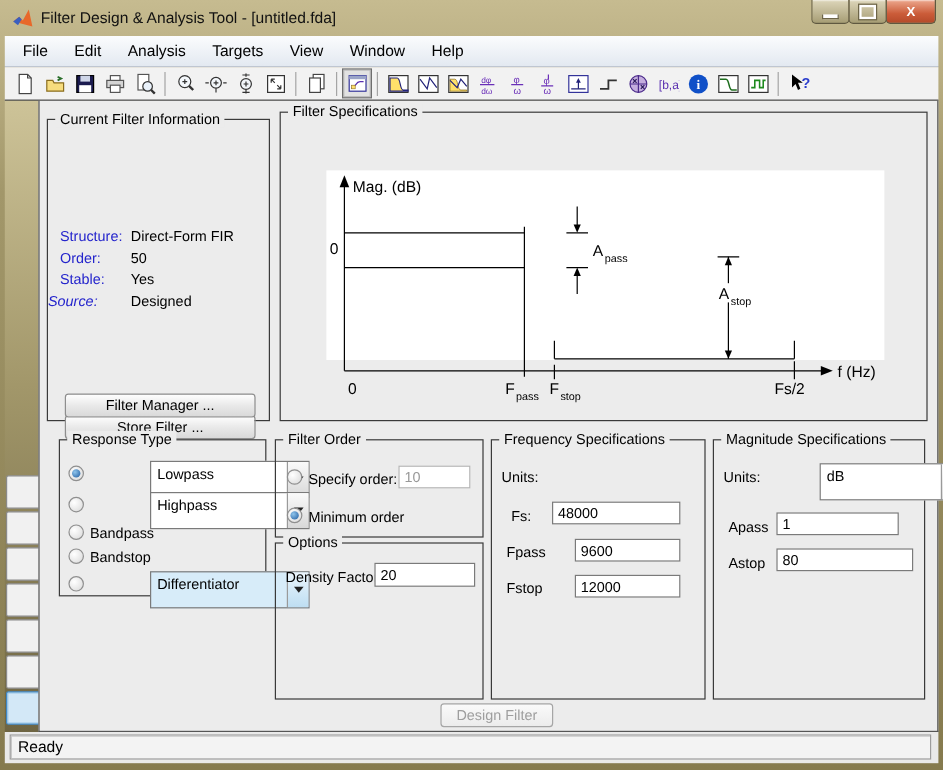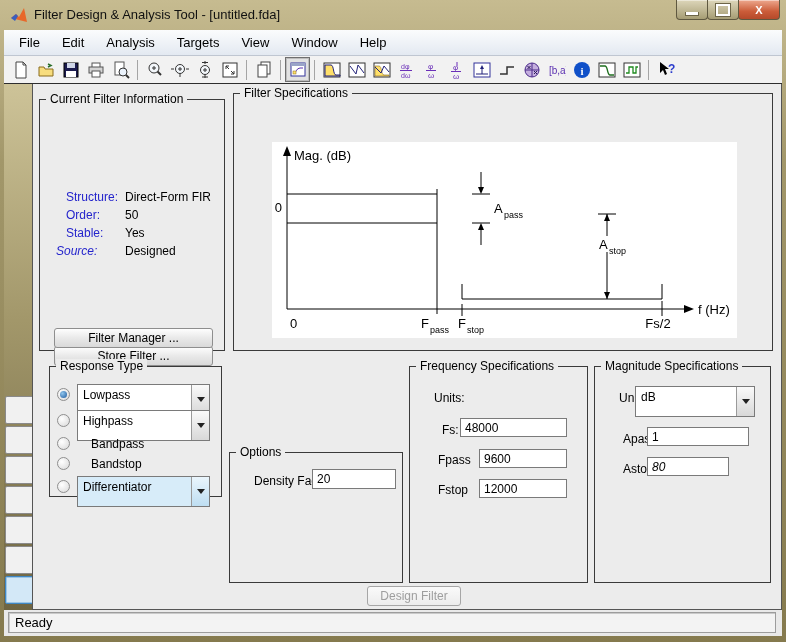--- a/index.html
+++ b/index.html
@@ -34,43 +34,43 @@
            background:linear-gradient(180deg,#cdc398 0%,#a2976a 45%,#6e6543 100%);}
   .side-btns{position:absolute;left:1px;top:312px;width:26px;display:flex;flex-direction:column;gap:2px;}
   .sbtn{width:24px;height:26px;background:#f1f1f1;border:1px solid #8a8a8a;border-radius:2px;
         display:flex;align-items:center;justify-content:center;padding-left:40px;}
   .sbtn.sel{background:#d3e8f7;border:1px solid #3f87c4;box-shadow:0 0 0 1px #9cc6e6 inset;}
   
   .content{position:absolute;left:32px;top:84px;width:750px;height:526px;background:#ececec;
            border-left:1px solid #555;border-right:1px solid #555;border-bottom:1px solid #555;box-sizing:border-box;}
   .group{position:absolute;border:1px solid #3a3a3a;box-sizing:border-box;}
   .legend{position:absolute;top:-8px;left:6px;background:#ececec;padding:0 4px;font-size:12px;white-space:nowrap;}
-  .lbl{position:absolute;white-space:nowrap;margin-left:16px;}
+  .lbl{position:absolute;white-space:nowrap;}
   .blue{color:#2424cc;}
   .btn{position:absolute;background:linear-gradient(#fefefe,#e9e9e9 50%,#d9d9d9);
        border:1px solid #8e8e8e;border-radius:3px;font-size:12px;display:flex;align-items:center;
        justify-content:center;font-family:inherit;}
   .btn.disabled{color:#9e9e9e;background:linear-gradient(#fafafa,#ececec);border-color:#a6a6a6;}
   .radio{position:absolute;width:13px;height:13px;border-radius:50%;
          background:radial-gradient(circle at 35% 35%,#ffffff,#d8d8d8);border:1px solid #8f8f8f;box-sizing:border-box;}
   .radio.sel::after{content:'';position:absolute;left:2px;top:2px;right:2px;bottom:2px;border-radius:50%;
          background:radial-gradient(circle at 35% 35%,#8ec4ec,#1e5a9e);}
-  .dd{position:absolute;height:31px;background:#fff;border:1px solid #7a7a7a;box-sizing:border-box;}
+  .dd{position:absolute;height:31px;background:#fff;border:1px solid #7a7a7a;box-sizing:border-box;margin-left:48px;}
   .dd .txt{position:absolute;left:5px;top:3px;font-size:12px;white-space:nowrap;}
   .dd .arr{position:absolute;right:0;top:0;bottom:0;width:17px;
            background:linear-gradient(#fafafa,#d8d8d8);border-left:1px solid #9a9a9a;
            display:flex;align-items:center;justify-content:center;}
   .dd .arr::after{content:'';width:0;height:0;border-left:4px solid transparent;border-right:4px solid transparent;
            border-top:5px solid #222;}
   .dd.hl{background:#d7ecf9;}
   .dd.hl .arr{background:linear-gradient(#eaf5fc,#bedef2);}
   .tin{position:absolute;background:#fff;border:1px solid #7a7a7a;font-size:12px;
        font-family:inherit;padding:0 4px;box-sizing:border-box;}
   .tin.dis{color:#999;border-color:#b5b5b5;}
-  .spec-white{position:absolute;left:38px;top:48px;width:465px;height:196px;background:#fff;}
+  .spec-white{position:absolute;left:38px;top:48px;width:465px;height:158px;background:#fff;}
   
   .statusbar{position:absolute;left:4px;top:610px;width:778px;height:26px;background:#e9e9e9;}
   .status-field{position:absolute;left:4px;top:2px;width:768px;height:21px;background:#f3f3f3;
                 border:1px solid #9c9c9c;box-shadow:inset 1px 1px 0 #c9c9c9;box-sizing:border-box;
                 font-size:13px;padding:2px 6px;}
   .watermark{position:absolute;right:6px;top:5px;font-size:14px;color:#c9c9c9;white-space:nowrap;}
   svg{display:block;}
 </style>
 </head>
 <body>
@@ -434,20 +434,28 @@
       <div class="radio" style="left:7px;top:90px;"></div>
       <span class="lbl" style="left:25px;top:90px;">Bandstop</span>
       <div class="radio" style="left:7px;top:113px;"></div>
       <div class="dd hl" style="left:27px;top:109px;width:133px;">
           <span class="txt">Differentiator</span>
           <span class="arr"></span>
         </div>
     </div>
 
 
+    <div class="group" style="left:196px;top:282px;width:174px;height:82px;">
+      <span class="legend">Filter Order</span>
+      <div class="radio" style="left:9px;top:24px;"></div>
+      <span class="lbl" style="left:27px;top:25px;">Specify order:</span>
+      <input class="tin dis" style="left: 102px; top: 21px; width: 60px; height: 19px;" value="10">
+      <div class="radio sel" style="left:9px;top:56px;"></div>
+      <span class="lbl" style="left:27px;top:57px;">Minimum order</span>
+    </div>
 
     <div class="group" style="left:196px;top:368px;width:174px;height:131px;">
       <span class="legend">Options</span>
       <span class="lbl" style="left:8px;top:21px;">Density Factor:</span>
       <input class="tin" style="left: 82px; top: 16px; width: 84px; height: 20px;" value="20">
     </div>
 
     <div class="group" style="left:376px;top:282px;width:179px;height:217px;">
       <span class="legend">Frequency Specifications</span>
       <span class="lbl" style="left:8px;top:24px;">Units:</span>
@@ -462,21 +470,21 @@
     <div class="group" style="left:561px;top:282px;width:177px;height:217px;">
       <span class="legend">Magnitude Specifications</span>
       <span class="lbl" style="left:8px;top:24px;">Units:</span>
       <div class="dd" style="left:40px;top:19px;width:120px;">
           <span class="txt">dB</span>
           <span class="arr"></span>
         </div>
       <span class="lbl" style="left:12px;top:65px;">Apass</span>
       <input class="tin" style="left: 52px; top: 60px; width: 102px; height: 19px;" value="1">
       <span class="lbl" style="left:12px;top:95px;">Astop</span>
-      <input class="tin" style="left: 52px; top: 90px; width: 82px; height: 19px; font-style: italic;" value="80">
+      <input class="tin" style="left: 52px; top: 90px; width: 114px; height: 19px;" value="80">
     </div>
 
     <div class="btn disabled" style="left:334px;top:502px;width:92px;height:18px;">Design Filter</div>
   </div>
 
   <div class="statusbar">
     <div class="status-field">Ready</div>
   </div>
 
 </div>

